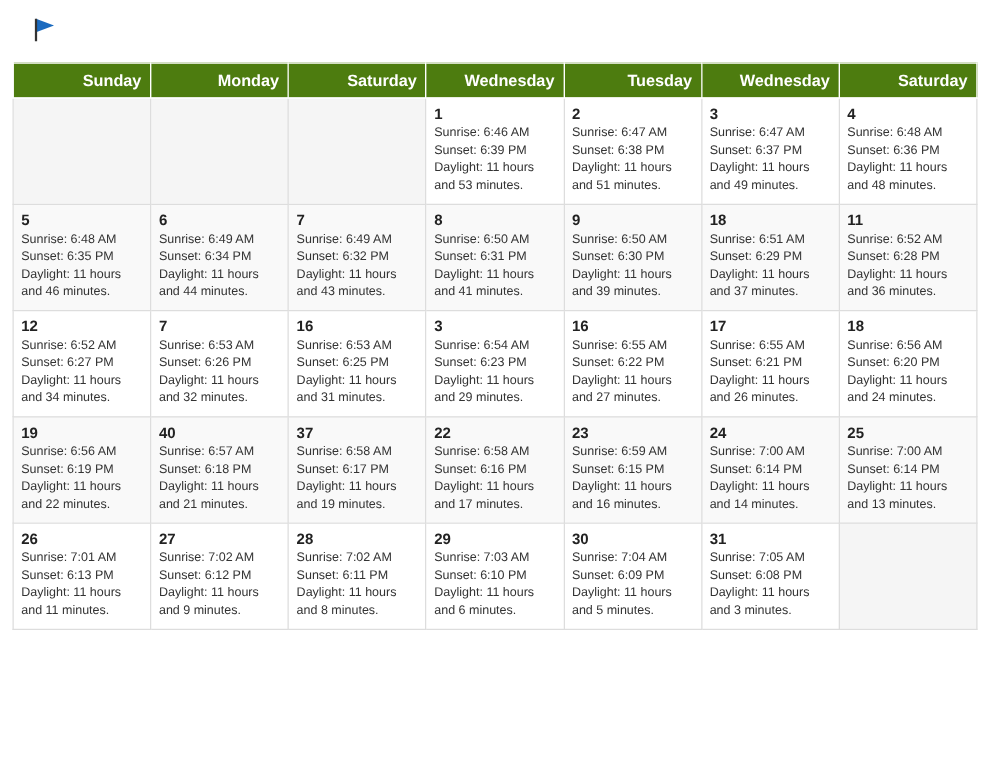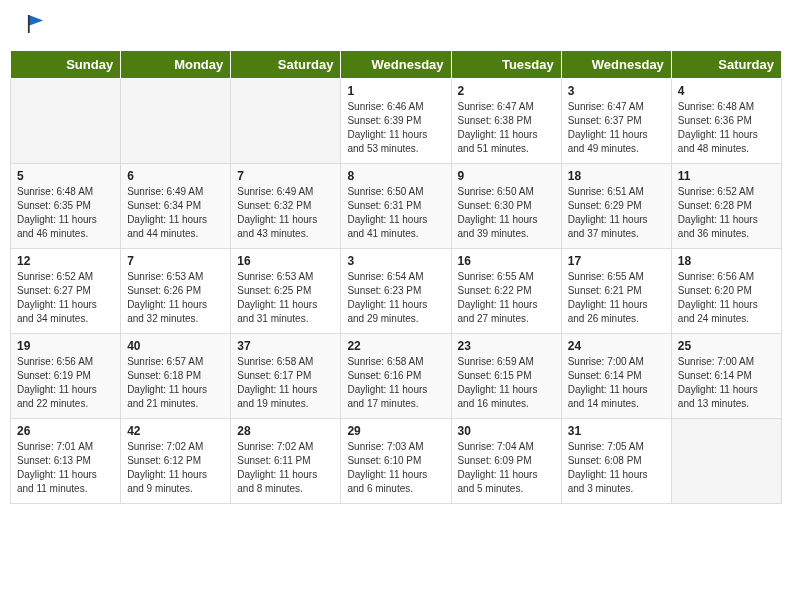--- a/index.html
+++ b/index.html
@@ -237,21 +237,21 @@
           <span class="day-number">25</span>
           <div class="day-info">Sunrise: 7:00 AM<br>Sunset: 6:14 PM<br>Daylight: 11 hours and 13 minutes.</div>
         </td>
       </tr>
       <tr>
         <td>
           <span class="day-number">26</span>
           <div class="day-info">Sunrise: 7:01 AM<br>Sunset: 6:13 PM<br>Daylight: 11 hours and 11 minutes.</div>
         </td>
         <td>
-          <span class="day-number">42</span>
+          <span class="day-number">27</span>
           <div class="day-info">Sunrise: 7:02 AM<br>Sunset: 6:12 PM<br>Daylight: 11 hours and 9 minutes.</div>
         </td>
         <td>
           <span class="day-number">28</span>
           <div class="day-info">Sunrise: 7:02 AM<br>Sunset: 6:11 PM<br>Daylight: 11 hours and 8 minutes.</div>
         </td>
         <td>
           <span class="day-number">29</span>
           <div class="day-info">Sunrise: 7:03 AM<br>Sunset: 6:10 PM<br>Daylight: 11 hours and 6 minutes.</div>
         </td>

